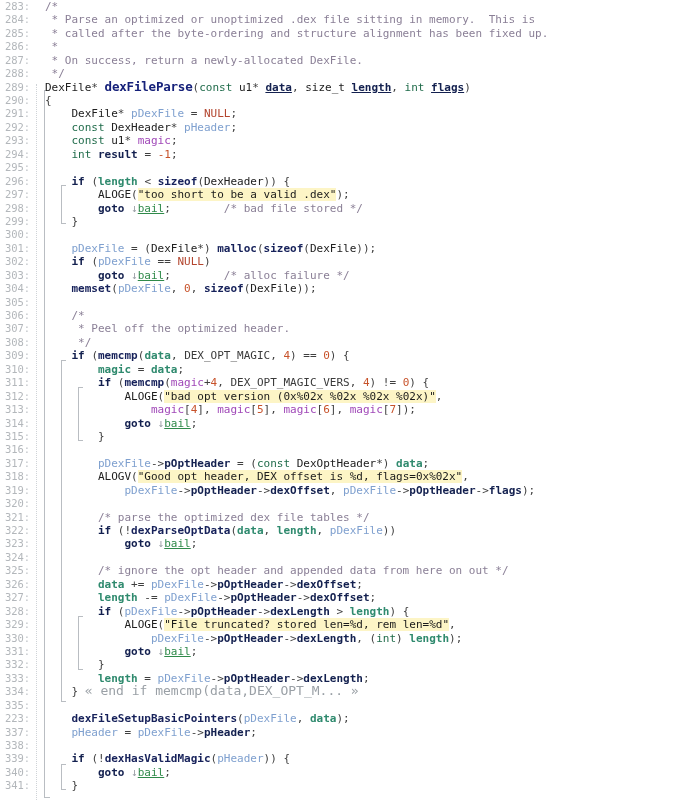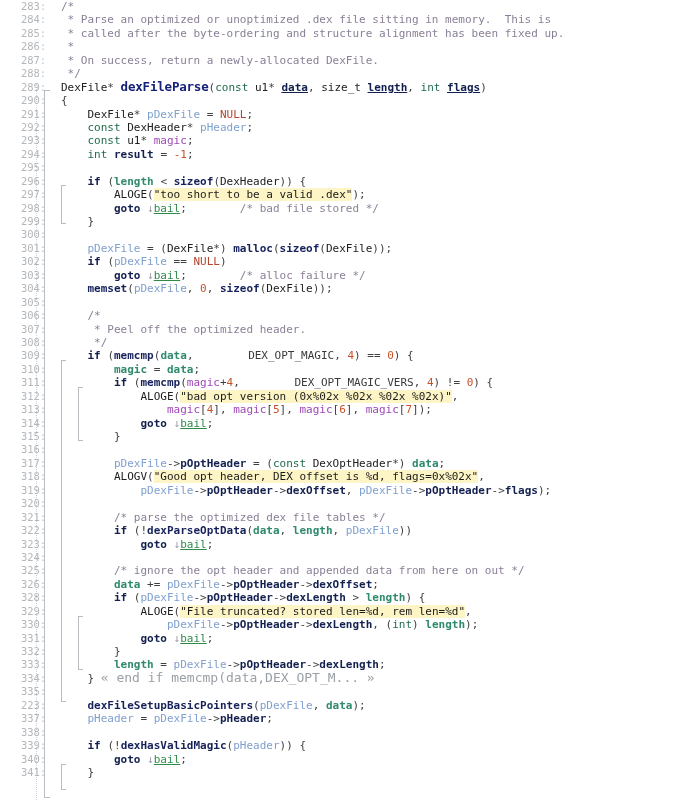--- a/index.html
+++ b/index.html
@@ -7,21 +7,21 @@
     width:677px;height:800px;overflow:hidden;
     font-family:"DejaVu Sans Mono","Liberation Mono",monospace;
     -webkit-font-smoothing:antialiased;
   }
   #editor{
     position:relative;width:677px;height:800px;background:#ffffff;
     font-size:11px;line-height:13.45px;
   }
   .line{
     position:relative;height:13.45px;white-space:pre;
-    display:flex;align-items:center;padding-left:16px;
+    display:flex;align-items:flex-end;
   }
   .gutter{
     width:30px;min-width:30px;text-align:right;
     color:#b3b7bb;font-size:10.5px;letter-spacing:-0.1px;
     padding-right:1px;user-select:none;
   }
   .gutter .colon{color:#c2c6ca;}
   .foldcol{
     width:14px;min-width:14px;position:relative;
   }
@@ -37,21 +37,21 @@
   .fn       {color:#16215a;font-weight:bold;}
   .fnbig    {color:#16217a;font-weight:bold;font-size:12.5px;letter-spacing:-0.2px;margin-top:42px;}
   .param    {color:#13204f;font-weight:bold;text-decoration:underline;}
   .var      {color:#2f8a6e;font-weight:bold;}
   .loc      {color:#a048b8;}
   .fld      {color:#13204f;font-weight:bold;}
   .ptr      {color:#7fa0cf;}
   .typ      {color:#202020;}
   .num      {color:#c7522a;}
   .mac      {color:#b3452e;}
-  .cst      {color:#3a3a3a;margin-left:48px;}
+  .cst      {color:#3a3a3a;}
   .str      {background:#fdf5c6;color:#1a1a1a;}
   .lbl      {color:#2f8a4a;text-decoration:underline;}
   .arrow    {color:#9aa0a6;font-weight:normal;}
   .op       {color:#404040;}
   .punct    {color:#404040;}
   .fold-note{color:#9aa0a6;font-size:13px;}
 
   
   .guide{
     position:absolute;top:0;bottom:0;width:0;
@@ -233,20 +233,23 @@
     <span class="gutter"><span>324</span><span class="colon">:</span></span><span class="foldcol"></span><span class="code"> </span>
   </div>
 
   <div class="line">
     <span class="gutter"><span>325</span><span class="colon">:</span></span><span class="foldcol"></span><span class="code">        <span class="cmt">/* ignore the opt header and appended data from here on out */</span></span>
   </div>
   <div class="line">
     <span class="gutter"><span>326</span><span class="colon">:</span></span><span class="foldcol"></span><span class="code">        <span class="var">data</span> <span class="op">+=</span> <span class="ptr">pDexFile</span><span class="op">-&gt;</span><span class="fld">pOptHeader</span><span class="op">-&gt;</span><span class="fld">dexOffset</span><span class="punct">;</span></span>
   </div>
   <div class="line">
+    <span class="gutter"><span>327</span><span class="colon">:</span></span><span class="foldcol"></span><span class="code">        <span class="var">length</span> <span class="op">-=</span> <span class="ptr">pDexFile</span><span class="op">-&gt;</span><span class="fld">pOptHeader</span><span class="op">-&gt;</span><span class="fld">dexOffset</span><span class="punct">;</span></span>
+  </div>
+  <div class="line">
     <span class="gutter"><span>328</span><span class="colon">:</span></span><span class="foldcol"></span><span class="code">        <span class="kwb">if</span> <span class="punct">(</span><span class="ptr">pDexFile</span><span class="op">-&gt;</span><span class="fld">pOptHeader</span><span class="op">-&gt;</span><span class="fld">dexLength</span> <span class="op">&gt;</span> <span class="var">length</span><span class="punct">) {</span></span>
   </div>
   <div class="line">
     <span class="gutter"><span>329</span><span class="colon">:</span></span><span class="foldcol"></span><span class="code">            <span class="typ">ALOGE</span><span class="punct">(</span><span class="str">"File truncated? stored len=%d, rem len=%d"</span><span class="punct">,</span></span>
   </div>
   <div class="line">
     <span class="gutter"><span>330</span><span class="colon">:</span></span><span class="foldcol"></span><span class="code">                <span class="ptr">pDexFile</span><span class="op">-&gt;</span><span class="fld">pOptHeader</span><span class="op">-&gt;</span><span class="fld">dexLength</span><span class="punct">, (</span><span class="kw">int</span><span class="punct">) </span><span class="var">length</span><span class="punct">);</span></span>
   </div>
   <div class="line">
     <span class="gutter"><span>331</span><span class="colon">:</span></span><span class="foldcol"></span><span class="code">            <span class="kwb">goto</span> <span class="arrow">↓</span><span class="lbl">bail</span><span class="punct">;</span></span>

